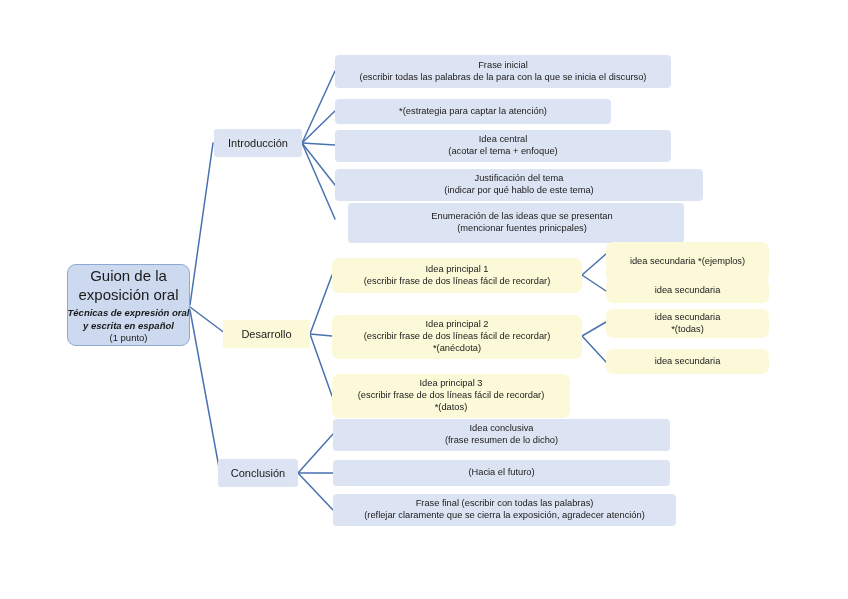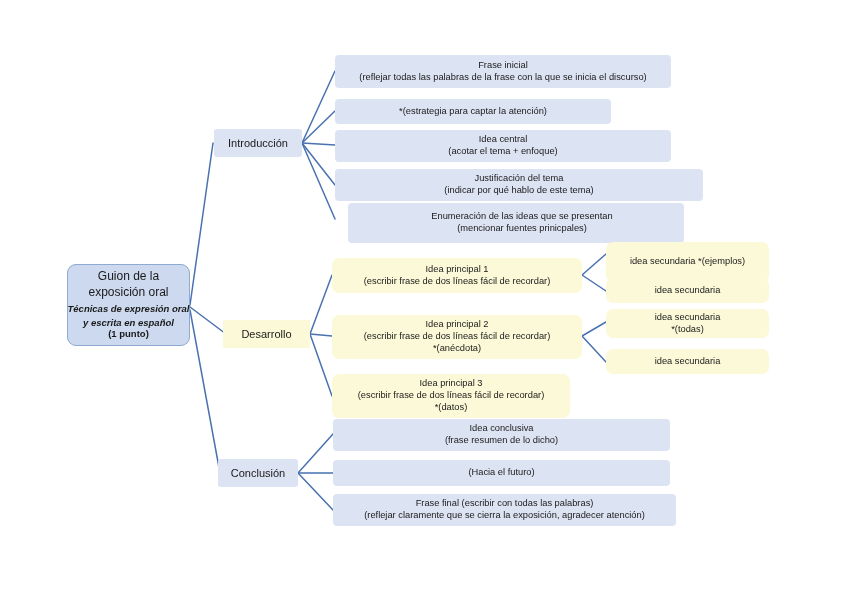--- a/index.html
+++ b/index.html
@@ -44,33 +44,33 @@
 
   
   .root {
     background: #ccd9ef;
     border: 1px solid #8ea9d2;
     border-radius: 9px;
     font-size: 11.5px;
     padding: 4px 6px;
   }
   .root .title {
-    font-size: 12px;
+    font-size: 15px;
     line-height: 1.3;
   }
   .root .sub {
     font-style: italic;
     font-weight: bold;
     font-size: 9.5px;
     line-height: 1.25;
     margin-top: 2px;
   }
   .root .pts {
     font-size: 9.5px;
-    font-weight: bold;
+    font-weight: normal;
     margin-top: 0;
   }
 
   
   .branch-blue {
     background: #dce3f2;
     border-radius: 3px;
     font-size: 11px;
   }
   .branch-yellow {
@@ -137,21 +137,21 @@
     <span class="ln sub">y escrita en español</span>
     <span class="ln pts">(1 punto)</span>
   </div>
 
   <div class="node branch-blue" style="left:214px; top:129px; width:88px; height:28px;">
     <span class="ln">Introducción</span>
   </div>
 
   <div class="node leaf-blue" style="left:335px; top:55px; width:336px; height:33px;">
     <span class="ln">Frase inicial</span>
-    <span class="ln">(reflejar todas las palabras de la frase con la que se inicia el discurso)</span>
+    <span class="ln">(escribir todas las palabras de la para con la que se inicia el discurso)</span>
   </div>
 
   <div class="node leaf-blue" style="left:335px; top:99px; width:276px; height:25px;">
     <span class="ln">*(estrategia para captar la atención)</span>
   </div>
 
   <div class="node leaf-blue" style="left:335px; top:130px; width:336px; height:32px;">
     <span class="ln">Idea central</span>
     <span class="ln">(acotar el tema + enfoque)</span>
   </div>

